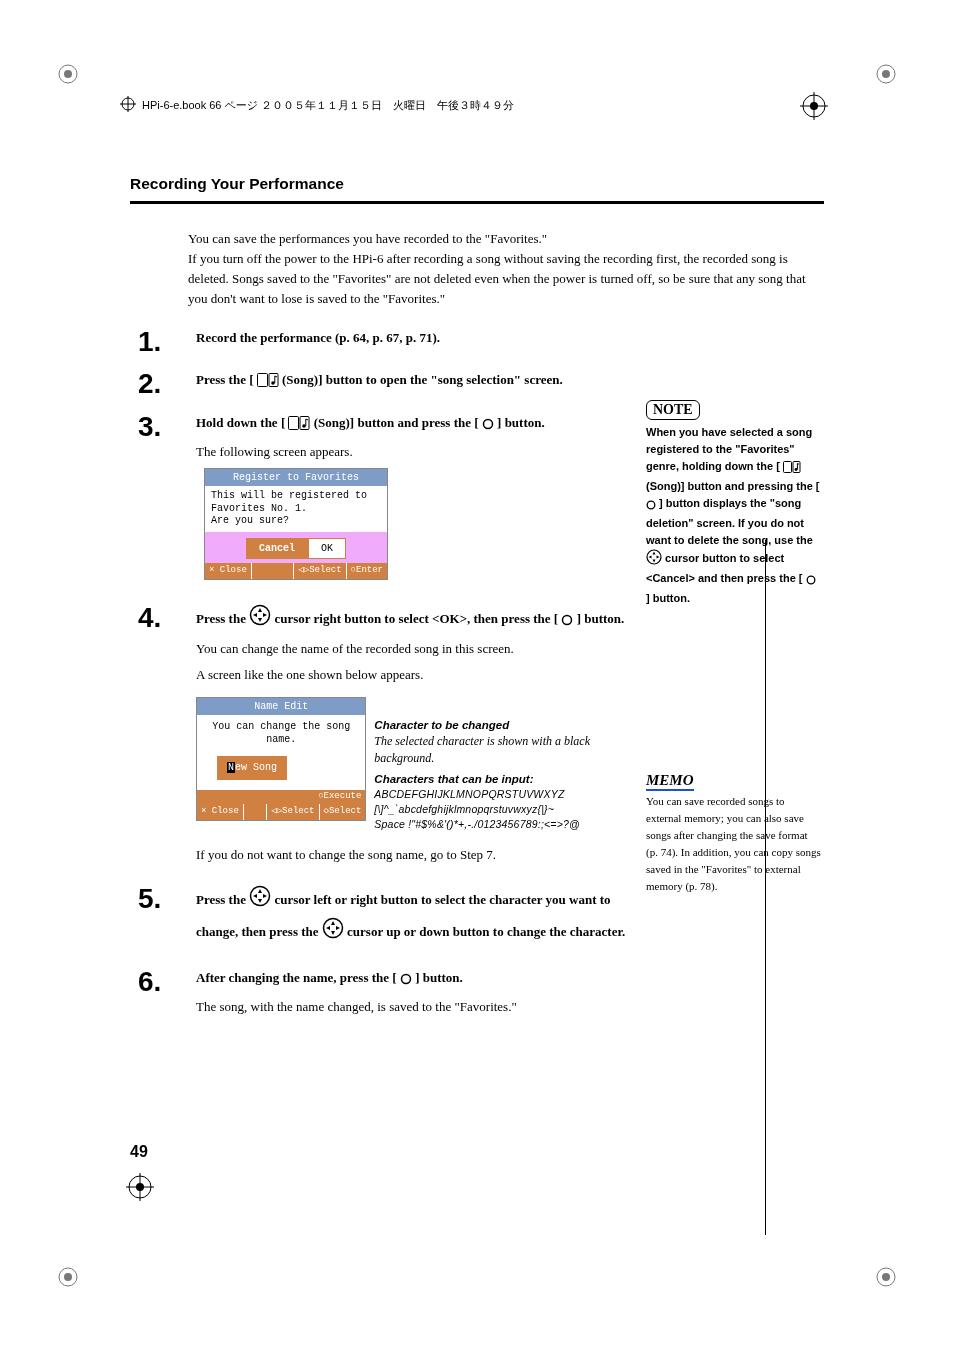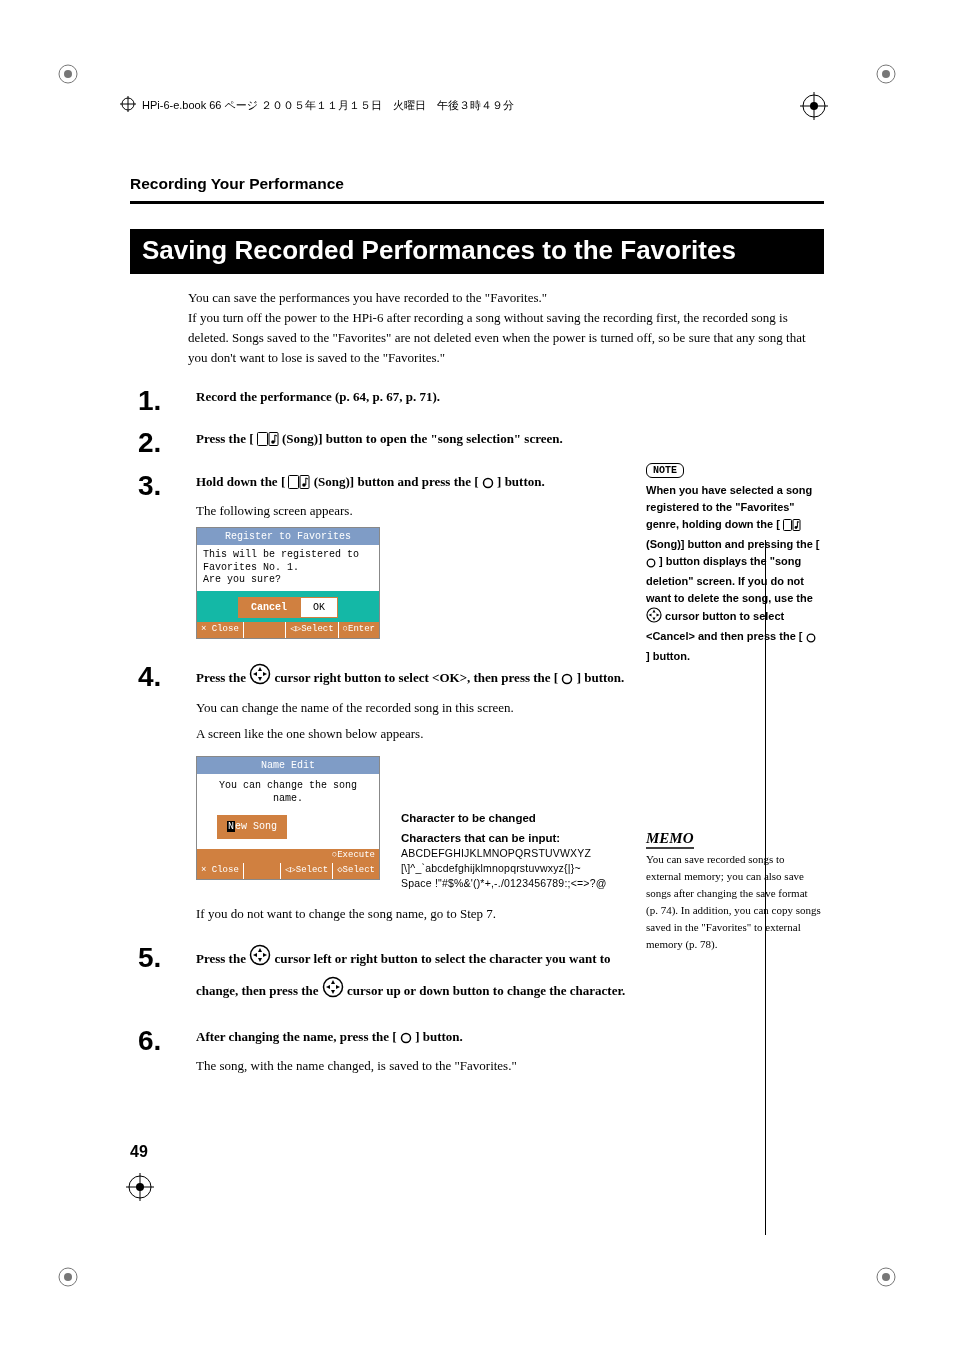--- a/index.html
+++ b/index.html
@@ -117,24 +117,24 @@
     font-weight: 700;
   }
   .step-body p { margin: 0 0 6px 0; }
 
   .inline-icon {
     display: inline-block;
     vertical-align: -3px;
   }
 
   .lcd-fig {
-    background: #14b8a6;
+    background: #f0abfc;
     border: 1px solid #888;
     width: 182px;
-    margin: 6px 0 10px 0;
+    margin: 6px 0 10px 8px;
     font-family: "MS Gothic", "Courier New", monospace;
   }
   .lcd-title {
     background: #7f9cc6;
     color: #fff;
     text-align: center;
     font-size: 10px;
     padding: 1px 0;
   }
   .lcd-body {
@@ -193,21 +193,22 @@
     text-align: right;
     padding-right: 4px;
     background: #d08040;
     color: #fff;
     font-size: 9px;
   }
 
   .char-explain {
     font-size: 12px;
     line-height: 1.4;
-    margin-left: 21px;
+    margin-left: 8px;
+    font-style: italic;
   }
   .char-explain .h {
     font-family: "Helvetica Neue", Arial, sans-serif;
     font-weight: 700;
     font-size: 11.5px;
     margin-top: 4px;
   }
   .code-line {
     font-family: "Helvetica Neue", Arial, sans-serif;
     font-size: 10.5px;
@@ -217,31 +218,31 @@
   .fig-row {
     display: flex;
     align-items: flex-end;
   }
 
   .side-label {
     display: inline-block;
     border: 1.5px solid #000;
     border-radius: 6px;
     padding: 1px 6px;
-    font-size: 10px;
+    font-size: 14px;
     font-weight: 700;
     margin-bottom: 4px;
-    font-family: Liberation Mono, monospace;
+    font-family: Liberation Serif, serif;
   }
   .memo-label {
     font-style: italic;
     font-weight: 900;
     font-family: Georgia, "Times New Roman", serif;
     font-size: 15px;
-    border-bottom: 2px solid #404040;
+    border-bottom: 2px solid #1d4ed8;
     display: inline-block;
     padding-bottom: 0px;
     margin-bottom: 2px;
   }
 
   .side-note {
     font-size: 11px;
     line-height: 1.55;
   }
   .side-note.bold {
@@ -319,21 +320,20 @@
       </svg>
   </span>
   <span>HPi-6-e.book  66 ページ   ２００５年１１月１５日　火曜日　午後３時４９分</span>
 </div>
 
 <div class="page">
 
   <div class="running-head">Recording Your Performance</div>
   <div class="head-rule"></div>
 
-  <div class="title-bar">Saving Recorded Performances to the Favorites</div>
 
   <div class="intro">
     <span>You can save the performances you have recorded to the "Favorites."</span><br>
     <span>If you turn off the power to the HPi-6 after recording a song without saving the recording first, the recorded song is deleted. Songs saved to the "Favorites" are not deleted even when the power is turned off, so be sure that any song that you don't want to lose is saved to the "Favorites."</span>
   </div>
 
   <div class="vrule"></div>
 
   <div class="columns">
     <div class="main-col">
@@ -435,20 +435,21 @@
               <div class="lcd-foot">
                 <span>× Close</span>
                 <span style="flex:1"></span>
                 <span>◁▷Select</span>
                 <span>◇Select</span>
               </div>
             </div>
 
             <div class="char-explain">
               <div class="h">Character to be changed</div>
+              <div style="font-family:Georgia,serif;">The selected character is shown with a black background.</div>
               <div class="h">Characters that can be input:</div>
               <div class="code-line">ABCDEFGHIJKLMNOPQRSTUVWXYZ</div>
               <div class="code-line">[\]^_`abcdefghijklmnopqrstuvwxyz{|}~</div>
               <div class="code-line">Space !"#$%&amp;'()*+,-./0123456789:;&lt;=&gt;?@</div>
             </div>
           </div>
 
           <p style="margin-top:14px;">If you do not want to change the song name, go to Step 7.</p>
         </div>
       </div>

